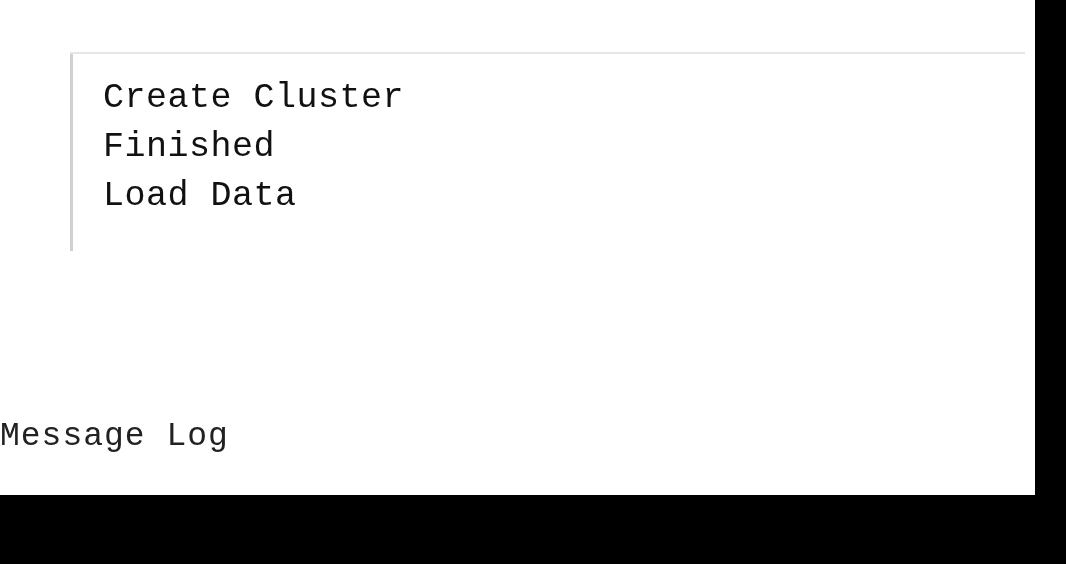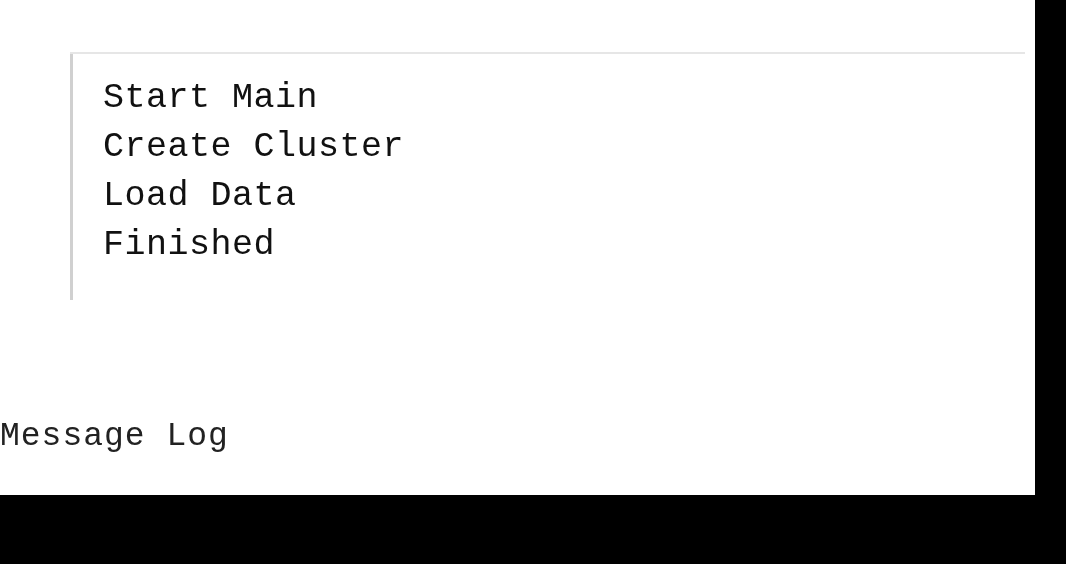--- a/index.html
+++ b/index.html
@@ -59,19 +59,18 @@
       color: #222222;
       letter-spacing: 1px;
     }
   </style>
 </head>
 <body>
 
 <div class="panel">
   <div class="top-rule"></div>
   <div class="log-block">
-    <div class="log-line">Start Main</div>
     <div class="log-line">Create Cluster</div>
+    <div class="log-line">Finished</div>
     <div class="log-line">Load Data</div>
-    <div class="log-line">Finished</div>
   </div>
   <div class="caption">Message Log</div>
 </div>
 
 </body></html>

